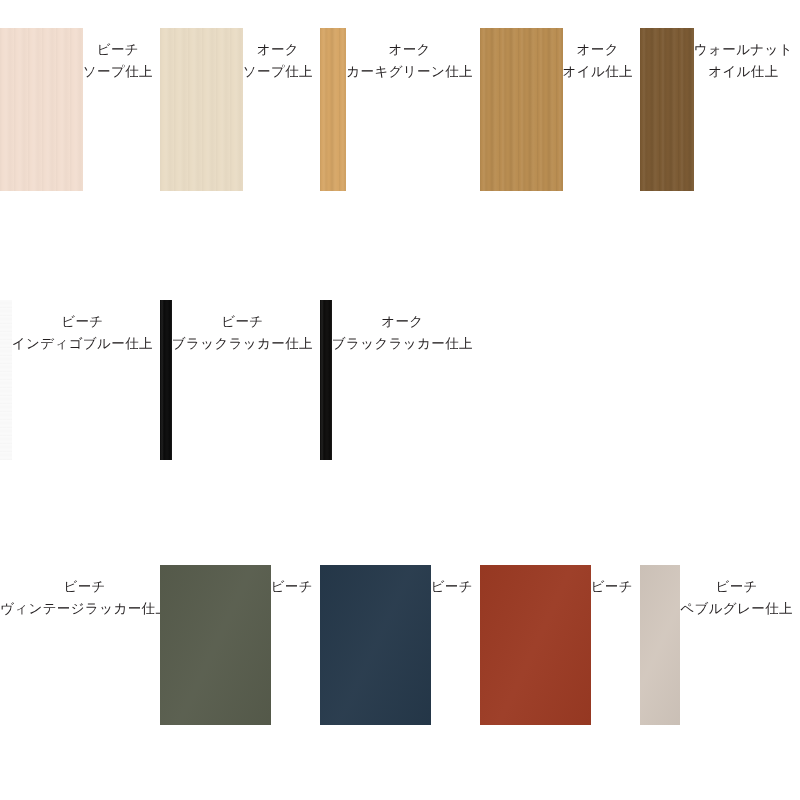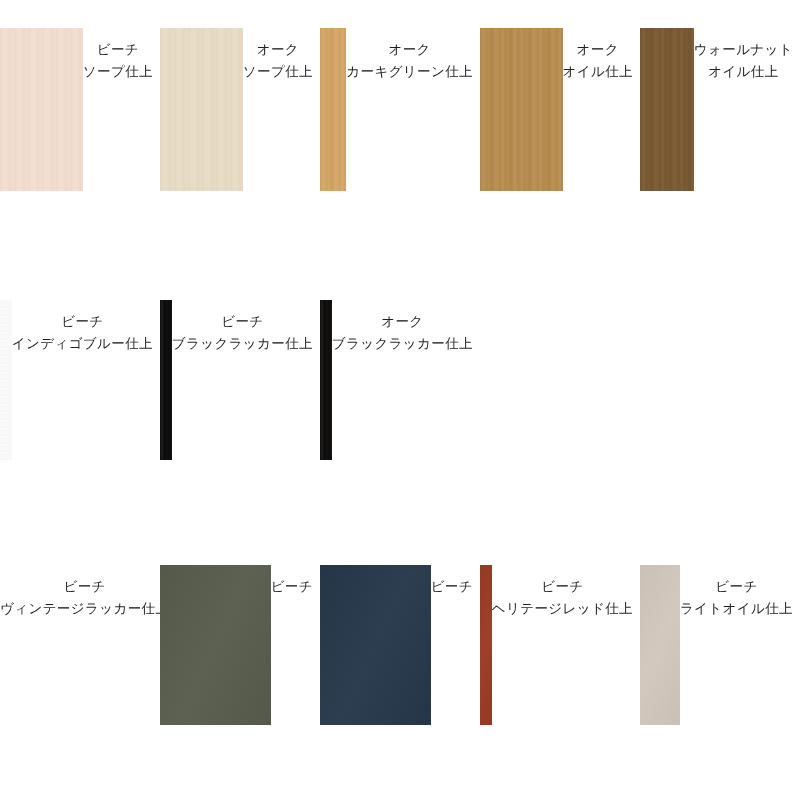--- a/index.html
+++ b/index.html
@@ -220,27 +220,26 @@
       <div class="swatch-chip grain-flat" style="background-color:#25384a;"></div>
       <div class="swatch-caption">
         <span class="caption-line">ビーチ</span>
       </div>
     </div>
 
     <div class="swatch-cell">
       <div class="swatch-chip grain-flat" style="background-color:#9b3a23;"></div>
       <div class="swatch-caption">
         <span class="caption-line">ビーチ</span>
-        <span class="caption-line">ヘリテージレッド仕上</span>
       </div>
     </div>
 
     <div class="swatch-cell">
       <div class="swatch-chip grain-flat" style="background-color:#d2c7bd;"></div>
       <div class="swatch-caption">
         <span class="caption-line">ビーチ</span>
-        <span class="caption-line">ライトオイル仕上</span>
+        <span class="caption-line">ペブルグレー仕上</span>
       </div>
     </div>
 
   </div>
 
 </div>
 
 </body></html>

